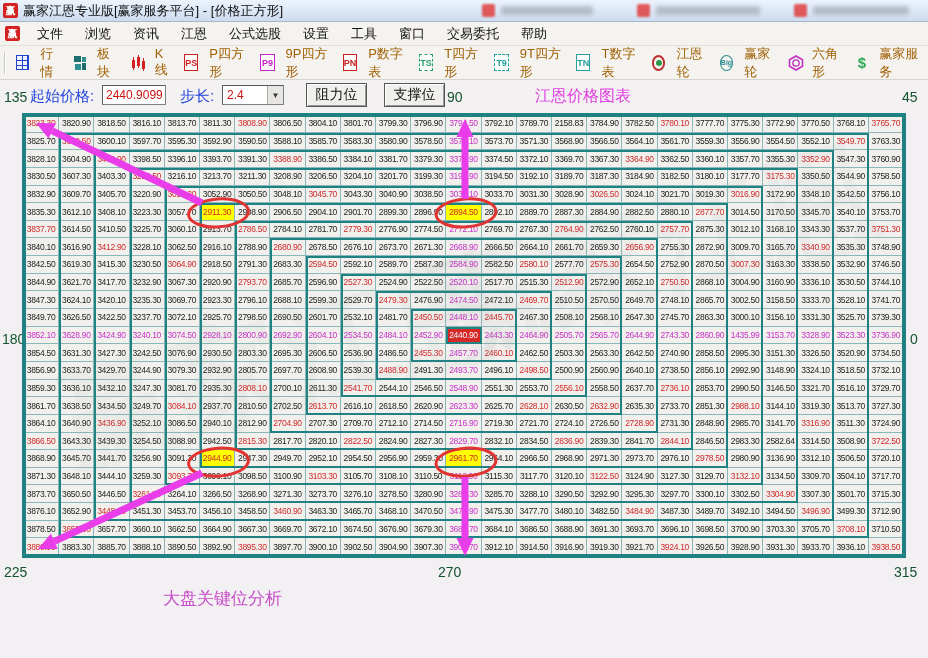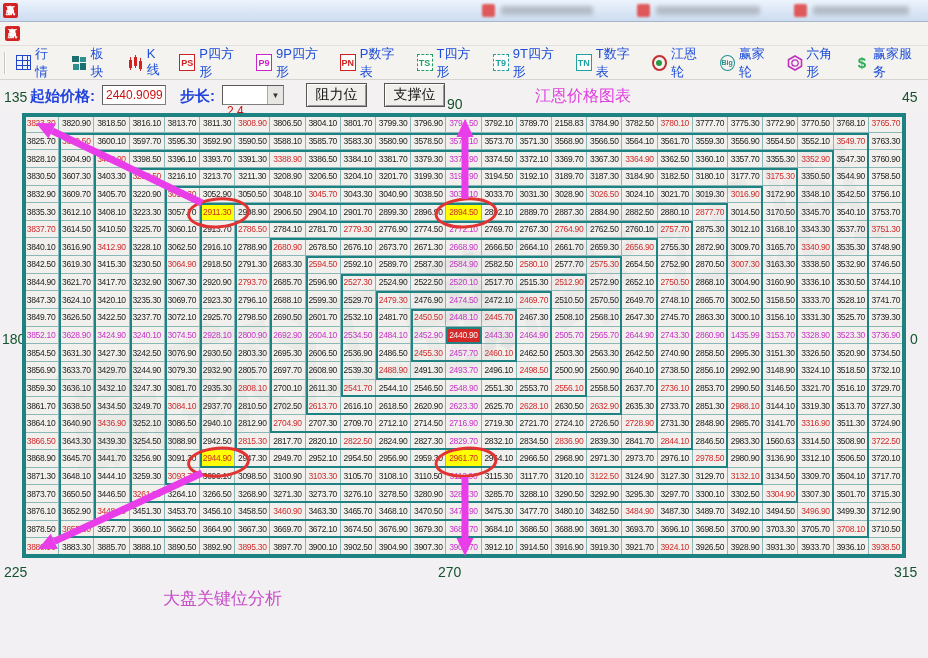--- a/index.html
+++ b/index.html
@@ -24,21 +24,21 @@
     border-bottom:1px solid #e2e0dc; display:flex; align-items:center; }
   .menu-logo { width:15px; height:15px; margin:0 6px 0 5px; background:#d42222; color:#fff;
     font-size:10px; font-weight:bold; display:flex; align-items:center; justify-content:center; border-radius:2px; }
   .menu-item { font-size:13px; color:#111; padding:3px 11px; cursor:default; }
 
   
   .toolbar { position:absolute; left:0; top:46px; width:928px; height:34px; background:#f5f3f0;
     border-bottom:1px solid #d6d4d0; display:flex; align-items:center; }
   .tb-sep { width:2px; height:22px; margin:0 4px; border-left:1px solid #c8c6c2; border-right:1px solid #ffffff; }
   .tb-item { display:flex; align-items:center; padding:0 6px; height:28px; }
-  .tb-item .lbl { font-size:13px; color:#1d4ed8; margin-left:4px; }
+  .tb-item .lbl { font-size:13px; color:#a16207; margin-left:11px; }
   .ticon { width:17px; height:17px; display:flex; align-items:center; justify-content:center;
     font-size:9px; font-weight:bold; }
   .ticon.box { border:1px solid; background:#fdfdfb; }
   .ticon.dash { border:1px dashed; background:#fdfdfb; }
   .icon-grid { width:16px; height:15px; border:1.5px solid #2244cc;
     background:
       linear-gradient(#2244cc,#2244cc) 0 4px/16px 1px no-repeat,
       linear-gradient(#2244cc,#2244cc) 0 9px/16px 1px no-repeat,
       linear-gradient(#2244cc,#2244cc) 5px 0/1px 15px no-repeat,
       linear-gradient(#2244cc,#2244cc) 10px 0/1px 15px no-repeat, #eef3ff; }
@@ -62,27 +62,27 @@
   .icon-wheel i { width:6px; height:6px; border-radius:50%; background:#2a9a4a; }
   .icon-bigwheel { width:16px; height:16px; border-radius:50%; border:1.5px solid #2a8f8f;
     color:#2a8f8f; font-size:7px; font-weight:bold; display:flex; align-items:center; justify-content:center; }
   .icon-hex { width:16px; height:16px; color:#c030c0; position:relative; display:flex; align-items:center; justify-content:center; }
   .icon-hex svg { position:absolute; left:0; top:0; }
   .icon-dollar { color:#2aaa55; font-size:15px; font-weight:bold; width:15px; text-align:center; }
 
   
   .controls { position:absolute; left:0; top:80px; width:928px; height:33px; background:#f3f1f2; }
   .corner-label { position:absolute; font-size:14px; color:#14532d; }
-  .ctl-label { position:absolute; font-size:15px; font-weight:bold; color:#2244dd; }
+  .ctl-label { position:absolute; font-size:15px; font-weight:normal; color:#2244dd; }
   .ctl-input { position:absolute; height:20px; background:#fff; border:1px solid #7f7f7f;
     border-top-color:#5a5a5a; border-left-color:#5a5a5a; font-size:12px; color:#cc1111;
     padding:0 3px; font-family:"Liberation Sans",sans-serif; }
   .combo { position:absolute; height:20px; background:#fff; border:1px solid #7f7f7f;
     border-top-color:#5a5a5a; border-left-color:#5a5a5a; display:flex; }
-  .combo .val { flex:1; font-size:12px; color:#cc1111; padding:18px 0 0 4px; }
+  .combo .val { flex:1; font-size:12px; color:#cc1111; padding:2px 0 0 4px; }
   .combo .drop { width:16px; background:#e8e6e2; border-left:1px solid #aaa;
     display:flex; align-items:center; justify-content:center; font-size:8px; color:#333; }
   .btn3d { position:absolute; height:24px; background:#f0efec; border:1px solid #555;
     box-shadow:inset 1px 1px 0 #ffffff, inset -1px -1px 0 #9a9a9a;
     font-size:14px; color:#111; display:flex; align-items:center; justify-content:center;
     font-family:"Liberation Sans",sans-serif; }
   .chart-title { position:absolute; font-size:16px; color:#e03fe0; }
 
   
   .gridwrap { position:absolute; left:22px; top:113px; width:884px; height:445px;
@@ -103,36 +103,49 @@
   
   .anno { position:absolute; font-size:17px; color:#c74ec7; }
 </style>
 </head>
 <body>
 
 <div id="app">
 
   <div class="titlebar">
     <div class="app-logo">赢</div>
+    <div class="title-text">赢家江恩专业版[赢家服务平台] - [价格正方形]</div>
     <div class="blur-group" style="left:482px">
       <span class="blur-sq"></span>
         <span class="blur-bar" style="width:92px"></span>
     </div>
     <div class="blur-group" style="left:637px">
       <span class="blur-sq"></span>
         <span class="blur-bar" style="width:104px"></span>
     </div>
     <div class="blur-group" style="left:794px">
       <span class="blur-sq"></span>
         <span class="blur-bar" style="width:96px"></span>
     </div>
   </div>
 
   <div class="menubar">
     <div class="menu-logo">赢</div>
+    <div id="menu-items" style="display:flex">
+        <div class="menu-item">文件</div>
+        <div class="menu-item">浏览</div>
+        <div class="menu-item">资讯</div>
+        <div class="menu-item">江恩</div>
+        <div class="menu-item">公式选股</div>
+        <div class="menu-item">设置</div>
+        <div class="menu-item">工具</div>
+        <div class="menu-item">窗口</div>
+        <div class="menu-item">交易委托</div>
+        <div class="menu-item">帮助</div>
+      </div>
   </div>
 
   <div class="toolbar">
     <div class="tb-sep"></div>
     <div id="toolbar-items" style="display:flex">
         <div class="tb-item">
           <span class="icon-grid"></span>
           <span class="lbl">行情</span>
         </div>
         <div class="tb-item">
@@ -204,21 +217,21 @@
     <div class="corner-label" style="left:4px; top:9px">135</div>
     <div class="ctl-label" style="left:30px; top:7px">起始价格:</div>
     <input class="ctl-input" style="left: 102px; top: 5px; width: 64px;" value="2440.9099">
     <div class="ctl-label" style="left:180px; top:7px">步长:</div>
     <div class="combo" style="left:222px; top:5px; width:62px">
       <div class="val">2.4</div>
       <div class="drop">▼</div>
     </div>
     <button class="btn3d" style="left:306px; top:3px; width:61px">阻力位</button>
     <button class="btn3d" style="left:384px; top:3px; width:61px">支撑位</button>
-    <div class="corner-label" style="left:447px; top:16px">90</div>
+    <div class="corner-label" style="left:447px; top:9px">90</div>
     <div class="chart-title" style="left:535px; top:6px">江恩价格图表</div>
     <div class="corner-label" style="left:902px; top:9px">45</div>
   </div>
 
   <div class="corner-label" style="left:2px; top:331px">180</div>
   <div class="corner-label" style="left:910px; top:331px">0</div>
   <div class="corner-label" style="left:4px; top:564px">225</div>
   <div class="corner-label" style="left:438px; top:564px">270</div>
   <div class="corner-label" style="left:894px; top:564px">315</div>
 
@@ -688,21 +701,21 @@
         <div class="cell">2827.30</div>
         <div class="cell magenta">2829.70</div>
         <div class="cell">2832.10</div>
         <div class="cell">2834.50</div>
         <div class="cell red">2836.90</div>
         <div class="cell">2839.30</div>
         <div class="cell">2841.70</div>
         <div class="cell red">2844.10</div>
         <div class="cell">2846.50</div>
         <div class="cell">2983.30</div>
-        <div class="cell">1560.63</div>
+        <div class="cell">2582.64</div>
         <div class="cell">3314.50</div>
         <div class="cell">3508.90</div>
         <div class="cell red">3722.50</div>
         <div class="cell">3868.90</div>
         <div class="cell">3645.70</div>
         <div class="cell">3441.70</div>
         <div class="cell">3256.90</div>
         <div class="cell">3091.30</div>
         <div class="cell yellow">2944.90</div>
         <div class="cell">2947.30</div>

